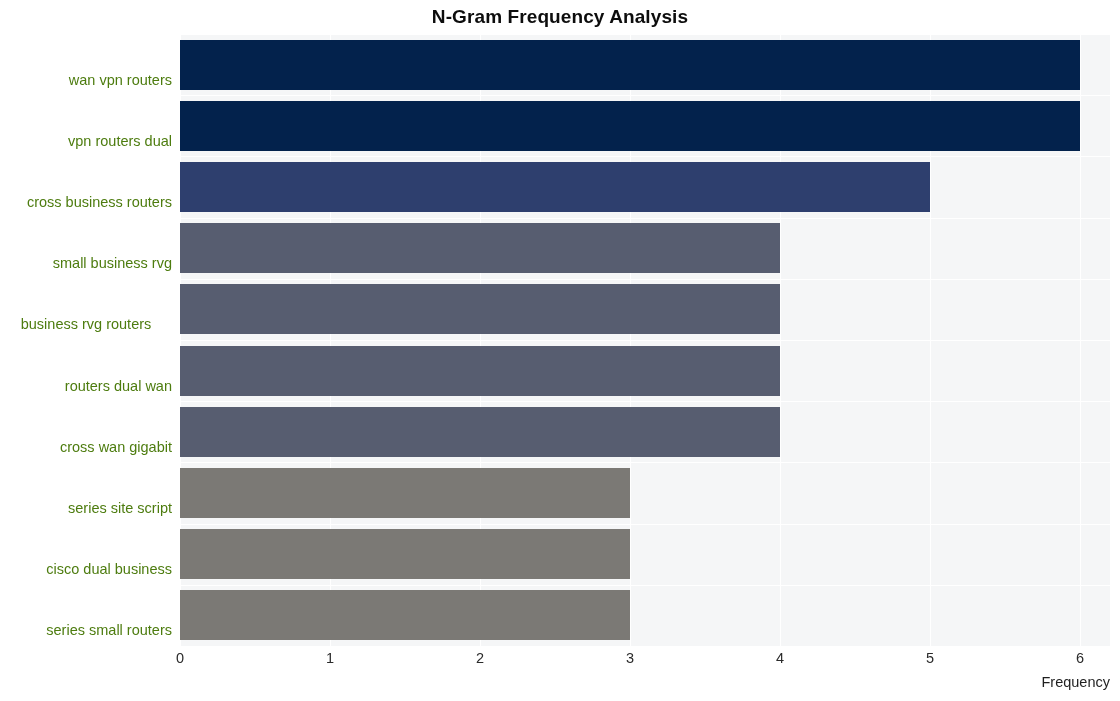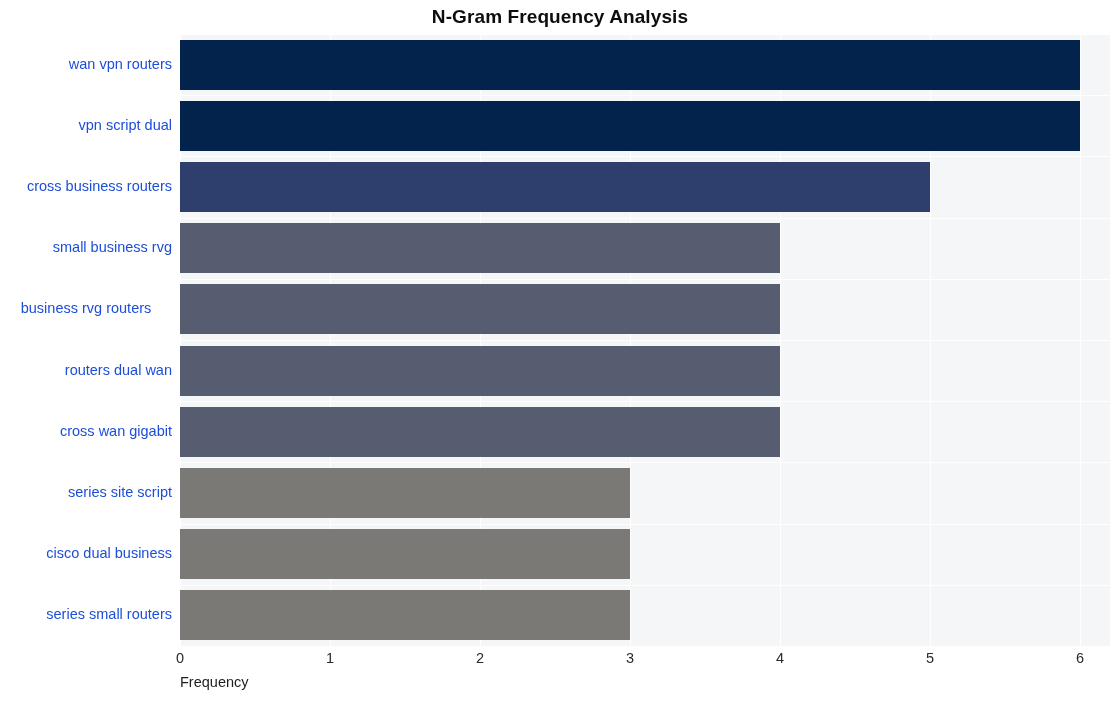--- a/index.html
+++ b/index.html
@@ -66,22 +66,23 @@
     top: 0;
     height: 50px;
   }
   
   .ytick {
     position: absolute;
     right: 0;
     width: 172px;
     text-align: right;
     font-size: 14.5px;
-    color: #1d4ed8;
+    color: #4d7c0f;
     line-height: 1;
+    margin-top: 16px;
   }
   #ytick-layer {
     position: absolute;
     left: 0;
     top: 34px;
     width: 172px;
     height: 612px;
   }
   
   #xtick-layer {
@@ -98,35 +99,35 @@
     font-size: 14.5px;
     color: #2a2a2a;
     text-align: center;
     white-space: nowrap;
   }
   #xlabel {
     position: absolute;
     left: 180px;
     top: 674px;
     width: 930px;
-    text-align: left;
+    text-align: right;
     font-size: 14.5px;
     color: #1f1f1f;
   }
 </style>
 </head>
 <body>
 
 <div id="figure">
 
   <div id="chart-title">N-Gram Frequency Analysis</div>
 
   <div id="ytick-layer">
       <div class="ytick" style="top: 22.6px;">wan vpn routers</div>
-      <div class="ytick" style="top: 83.8px;">vpn script dual</div>
+      <div class="ytick" style="top: 83.8px;">vpn routers dual</div>
       <div class="ytick" style="top: 145px;">cross business routers</div>
       <div class="ytick" style="top: 206.2px;">small business rvg</div>
       <div class="ytick" style="top: 267.4px; text-align: center;">business rvg routers</div>
       <div class="ytick" style="top: 328.6px;">routers dual wan</div>
       <div class="ytick" style="top: 389.8px;">cross wan gigabit</div>
       <div class="ytick" style="top: 451px;">series site script</div>
       <div class="ytick" style="top: 512.2px;">cisco dual business</div>
       <div class="ytick" style="top: 573.4px;">series small routers</div>
     </div>
 

